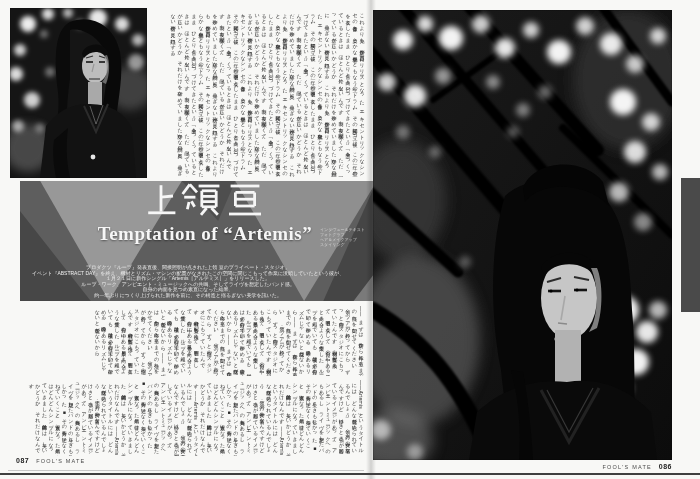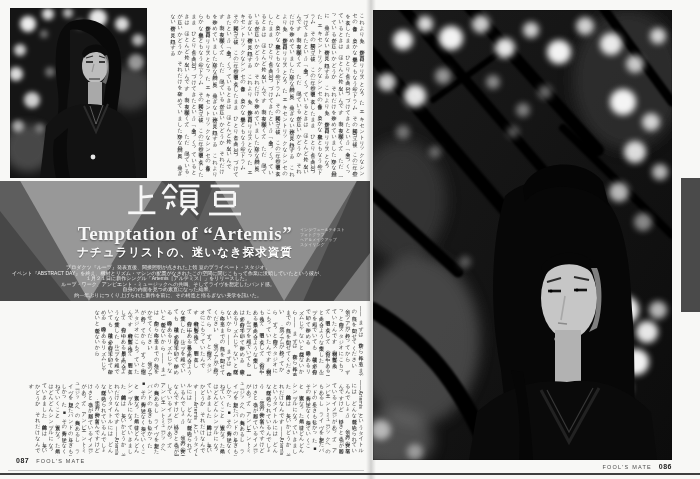--- a/index.html
+++ b/index.html
@@ -11,21 +11,21 @@
   .abs{position:absolute;}
   .sr{position:absolute;width:1px;height:1px;overflow:hidden;opacity:0;}
 
   
   .photo-left{left:10px;top:8px;width:137px;height:170px;background:#141414;overflow:hidden;}
   .intro-cols{left:151px;top:10px;width:214px;height:167px;overflow:hidden;
       writing-mode:vertical-rl;text-orientation:mixed;
       font-size:5px;line-height:7px;letter-spacing:.3px;color:#2c2c2c;}
 
   
-  .banner{left:0;top:181px;width:370px;height:120px;overflow:hidden;}
+  .banner{left:20px;top:181px;width:370px;height:120px;overflow:hidden;}
   .banner svg.facets{position:absolute;left:0;top:0;width:100%;height:100%;}
   .headline-wrap{position:absolute;left:0;top:1px;width:100%;height:42px;text-align:center;}
   .headline-wrap svg{height:40px;width:180px;}
   .title-en{position:absolute;left:0;top:42px;width:100%;text-align:center;
       font-family:"Liberation Serif","DejaVu Serif",serif;font-weight:bold;
       font-size:19px;letter-spacing:.5px;color:#f6f6f6;
       text-shadow:0 1px 2px rgba(0,0,0,.45);}
   .subtitle-jp{position:absolute;left:0;top:64px;width:100%;text-align:center;
       font-weight:bold;font-size:11.5px;letter-spacing:1px;color:#ffffff;
       text-shadow:0 1px 1px rgba(0,0,0,.4);}
@@ -161,21 +161,20 @@
             <path d="M226,26 L226,60"></path>
           <path d="M274,26 L274,60"></path>
             <path d="M226,43 L274,43"></path>
             <path d="M226,60 L274,60"></path>
           <path d="M210,80 L290,80"></path>
         </g>
       </svg>
     </div>
 
     <div class="title-en">Temptation of “Artemis”</div>
-    <div class="subtitle-jp">ナチュラリストの、迷いなき探求資質</div>
 
     <div class="lead">
       <div>プロダクツ『ループ』発表直後、間接照明が点された上領 亘のプライベート・スタジオ。</div>
       <div>イベント『ABSTRACT DAY』を終え、機材とリズム・マシンの配置がなされたこの空間に閉じこもって作業に没頭していたという彼が、</div>
       <div>１月２１日に新作シングル「Artemis［アルテミス］」をリリースした。</div>
       <div>ループ・ワーク、アンビエント・ミュージックへの共鳴、そしてライヴを想定したバンド感。</div>
       <div>自身の内面を見つめ素直になった結果、</div>
       <div>約一年ぶりにつくり上げられた新作を前に、その構造と揺るぎない美学を訊いた。</div>
     </div>
 

